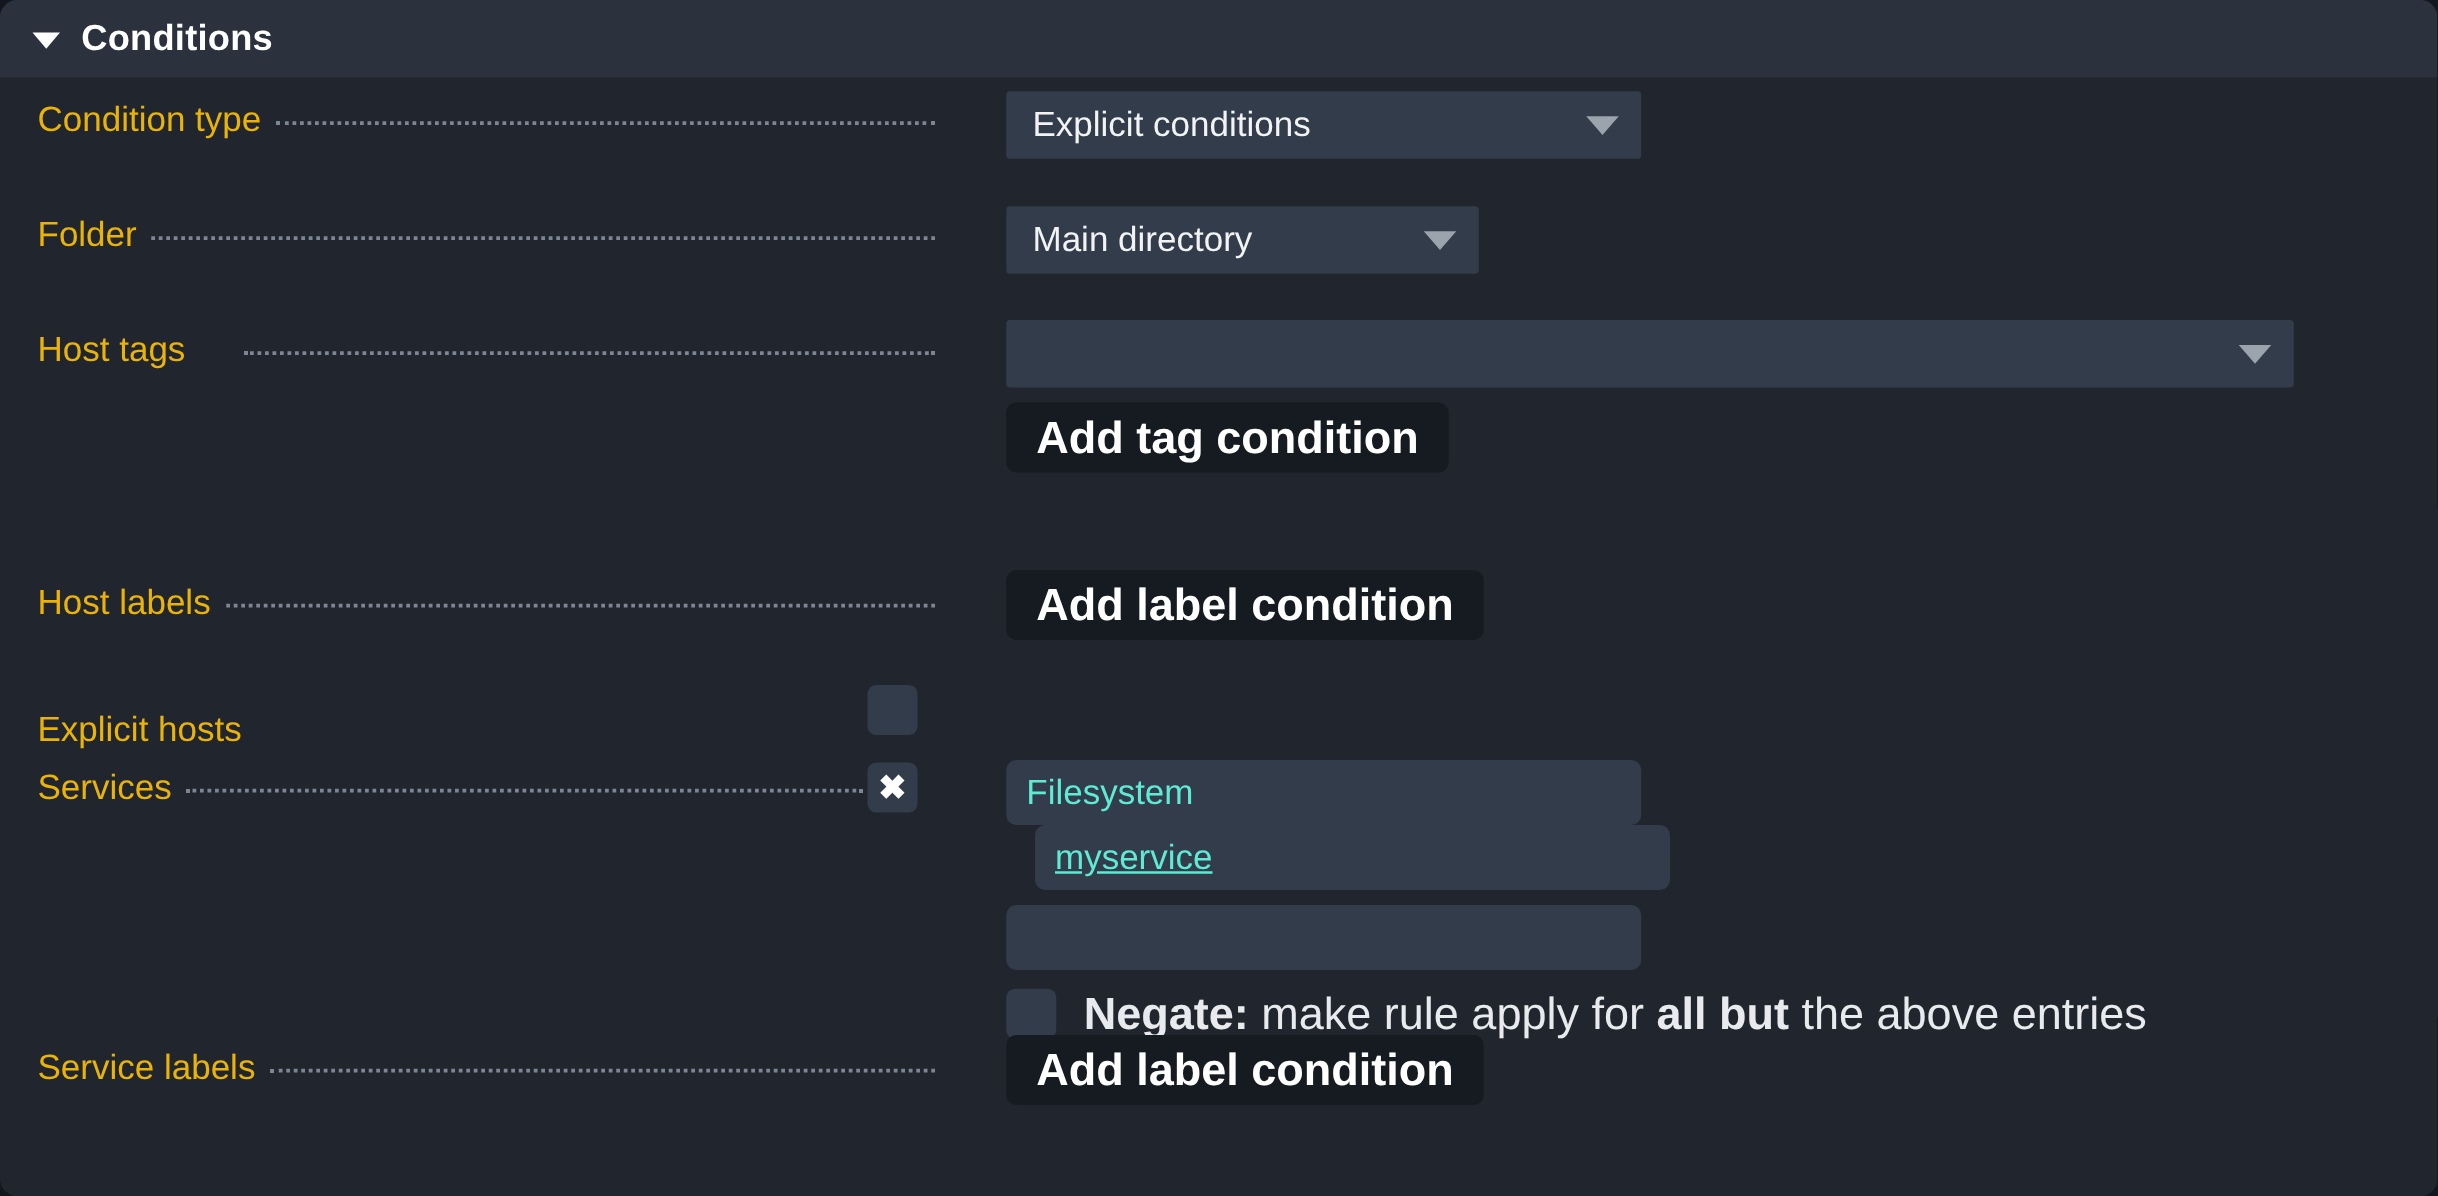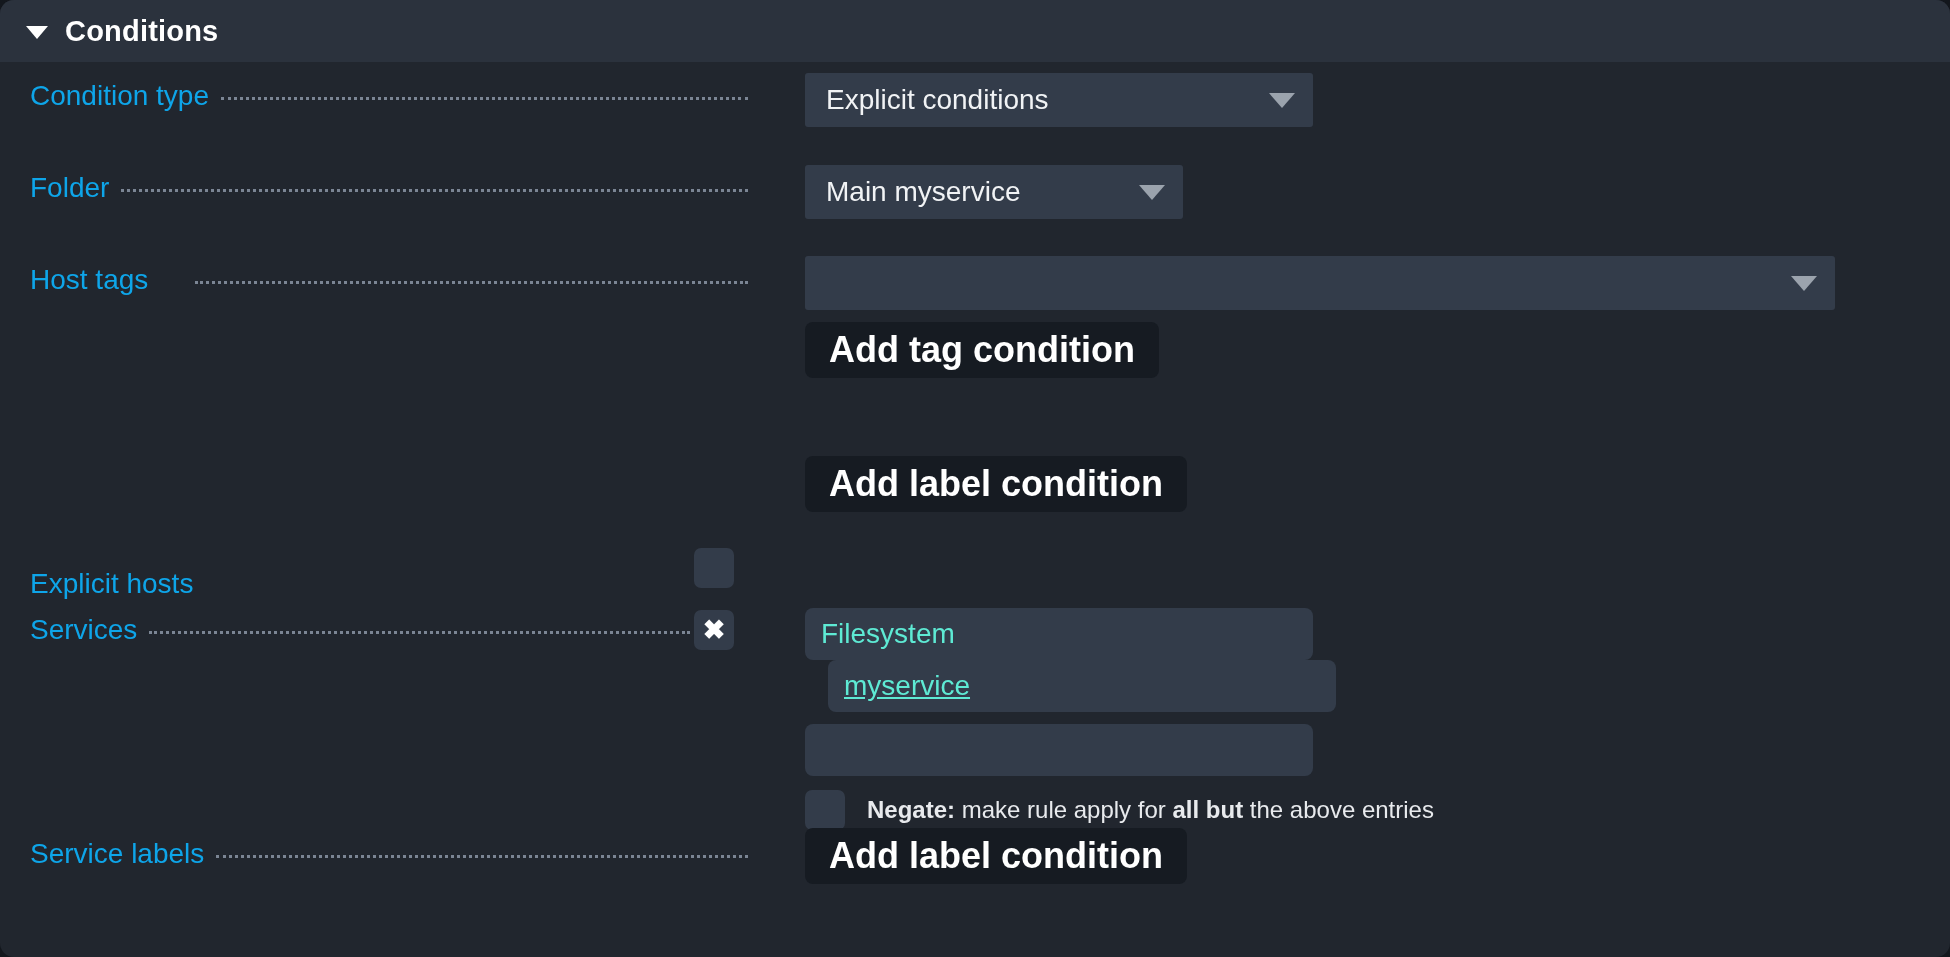--- a/index.html
+++ b/index.html
@@ -70,21 +70,21 @@
 
   .label-cell {
     position: absolute;
     left: 30px;
     width: 718px;
     display: flex;
     align-items: baseline;
     white-space: nowrap;
   }
   .label-text {
-    color: #0ea5e9;
+    color: #eab308;
     font-size: 28px;
     font-weight: 400;
     flex: 0 0 auto;
     padding-right: 12px;
   }
   .leader {
     flex: 1 1 auto;
     position: relative;
     height: 1px;
     border-bottom: 3px dotted #7b8594;
@@ -187,21 +187,21 @@
   .textinput::placeholder { color: #8d96a3; }
 
   
   .negate-line {
     display: flex;
     align-items: center;
     white-space: nowrap;
   }
   .negate-text {
     color: #e8eaed;
-    font-size: 24px;
+    font-size: 36px;
     margin-left: 22px;
   }
   .negate-text b { font-weight: bold; }
 </style>
 </head>
 <body>
 
 <div class="panel">
 
   <div class="panel-header">
@@ -224,21 +224,21 @@
       </div>
     </div>
 
     <div class="row" style="top:92px;height:74px;">
       <div class="label-cell" style="top:18px;">
         <span class="label-text">Folder</span>
         <span class="leader"></span>
       </div>
       <div class="control-cell" style="top:11px;">
         <div class="dropdown" style="width:378px;justify-content:space-between;">
-          <span class="dd-text">Main myservice</span>
+          <span class="dd-text">Main directory</span>
           <span class="dd-arrow"></span>
         </div>
       </div>
     </div>
 
     <div class="row" style="top:184px;height:150px;">
       <div class="label-cell" style="top:18px;gap:35px;">
         <span class="label-text">Host tags</span>
         <span class="leader"></span>
       </div>
@@ -247,20 +247,24 @@
           <span class="dd-text"></span>
           <span class="dd-arrow"></span>
         </div>
         <div style="margin-top:12px;">
           <button class="btn">Add tag condition</button>
         </div>
       </div>
     </div>
 
     <div class="row" style="top:386px;height:88px;">
+      <div class="label-cell" style="top:18px;">
+        <span class="label-text">Host labels</span>
+        <span class="leader"></span>
+      </div>
       <div class="control-cell" style="top:8px;">
         <button class="btn">Add label condition</button>
       </div>
     </div>
 
     <div class="row" style="top:474px;height:62px;">
       <div class="label-cell" style="top:32px;width:660px;flex-direction:column;">
         <span class="label-text">Explicit hosts</span>
         <span class="leader"></span>
       </div>

